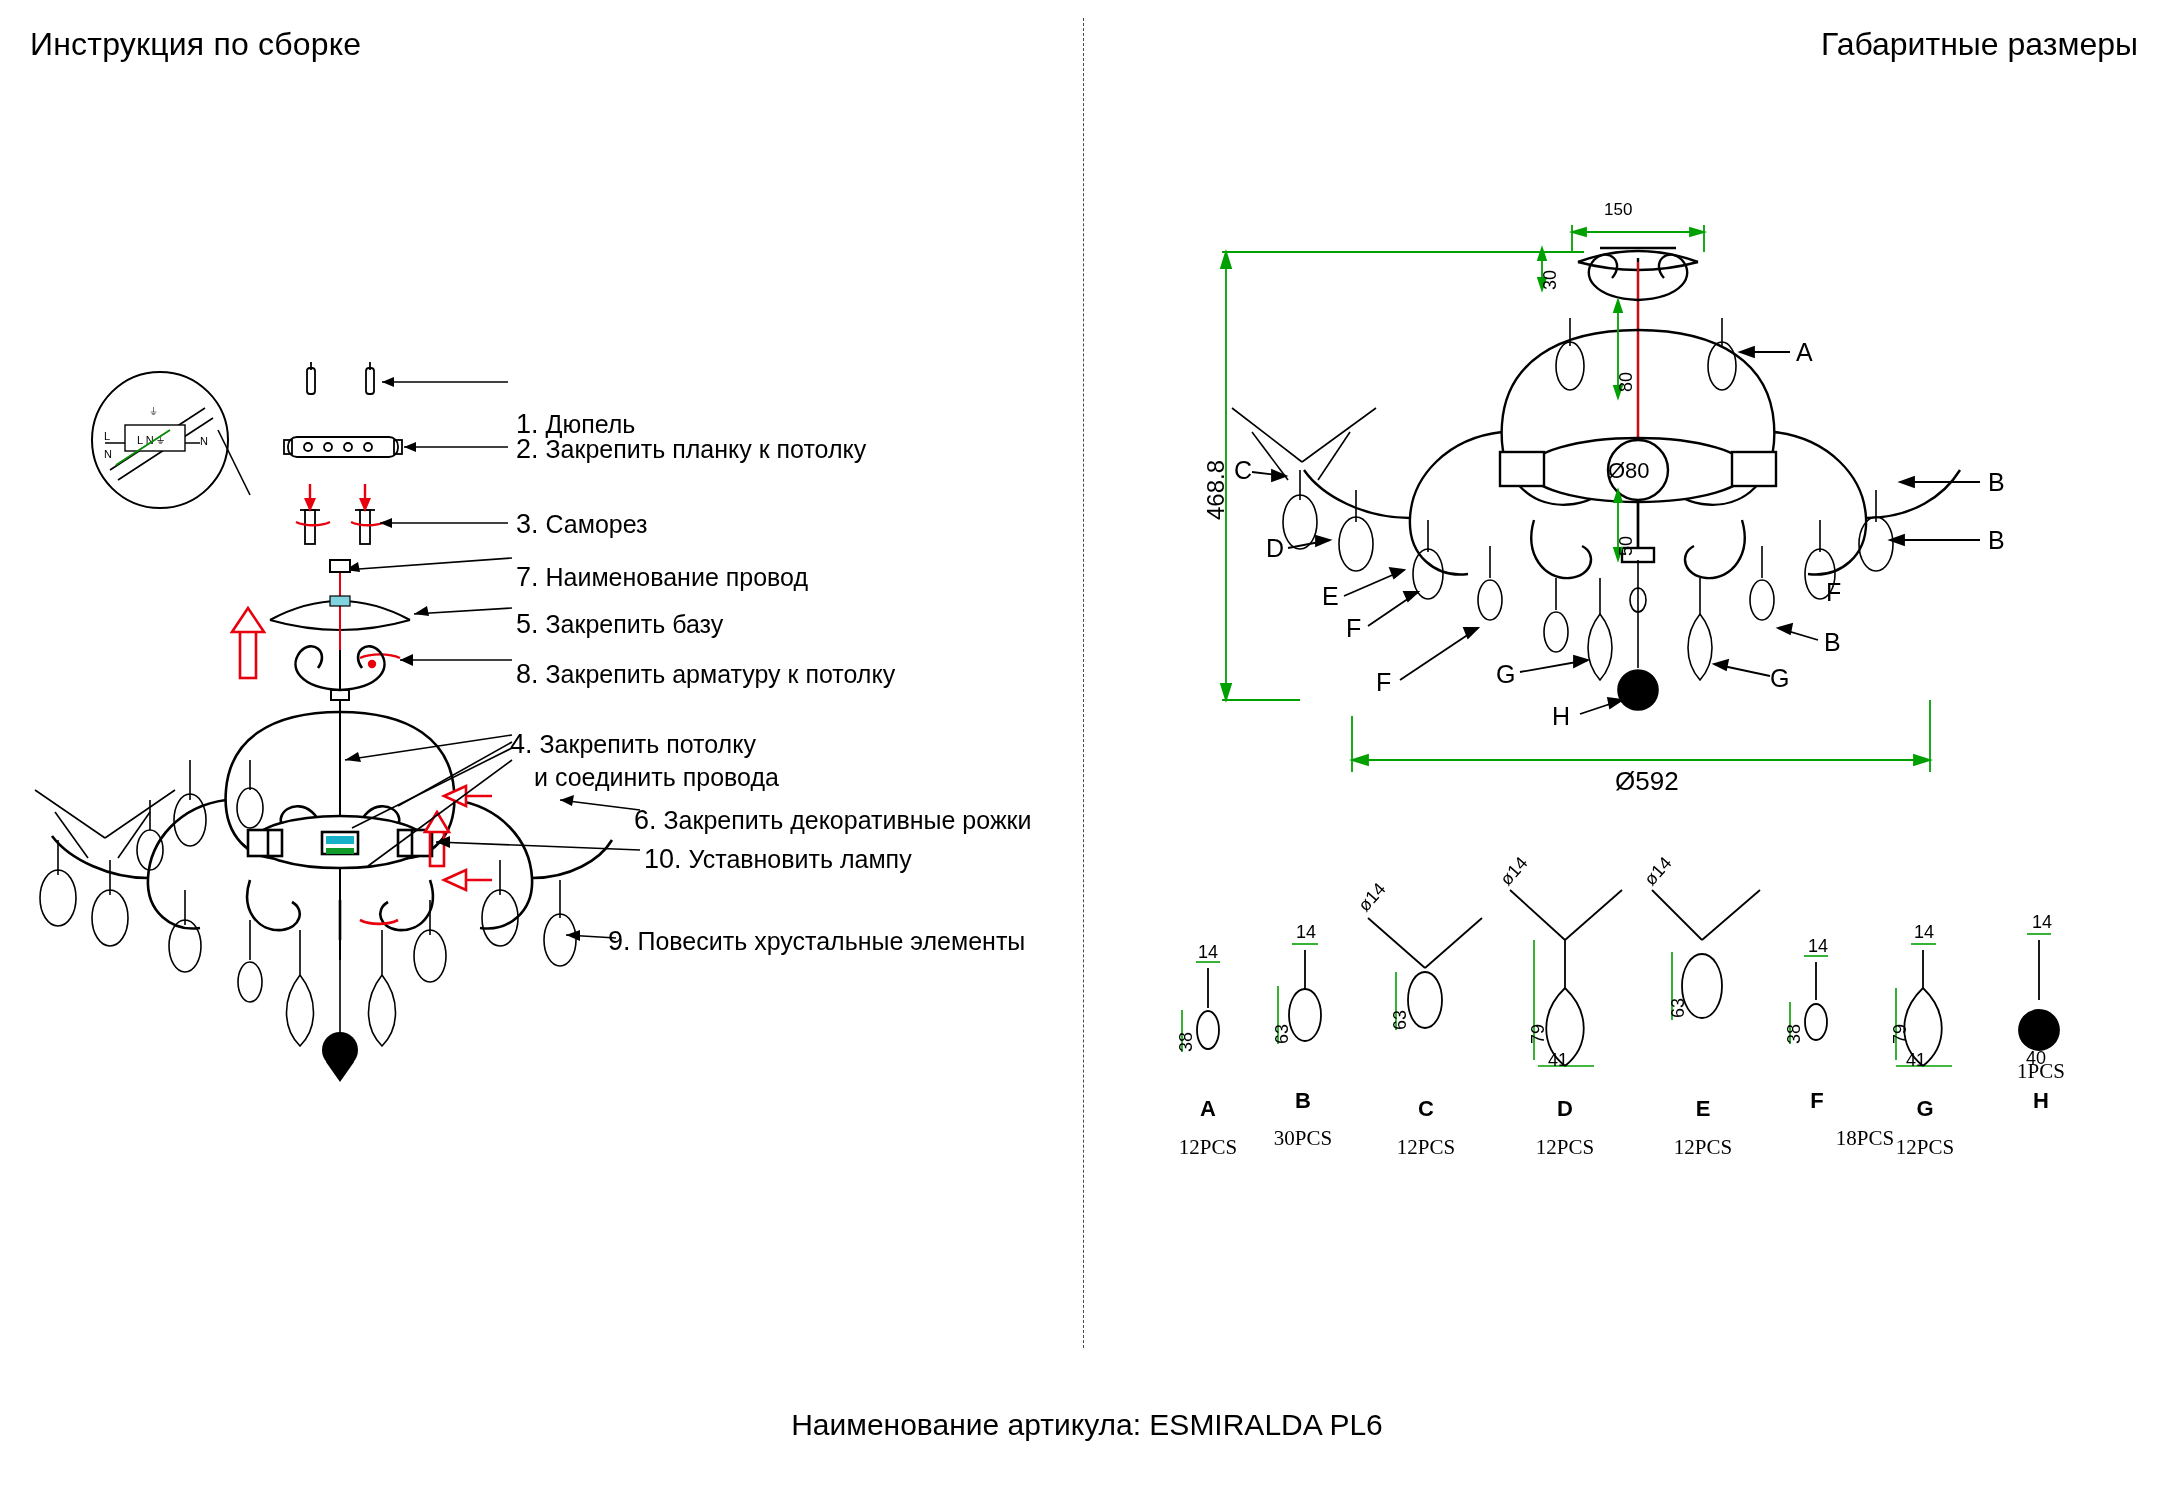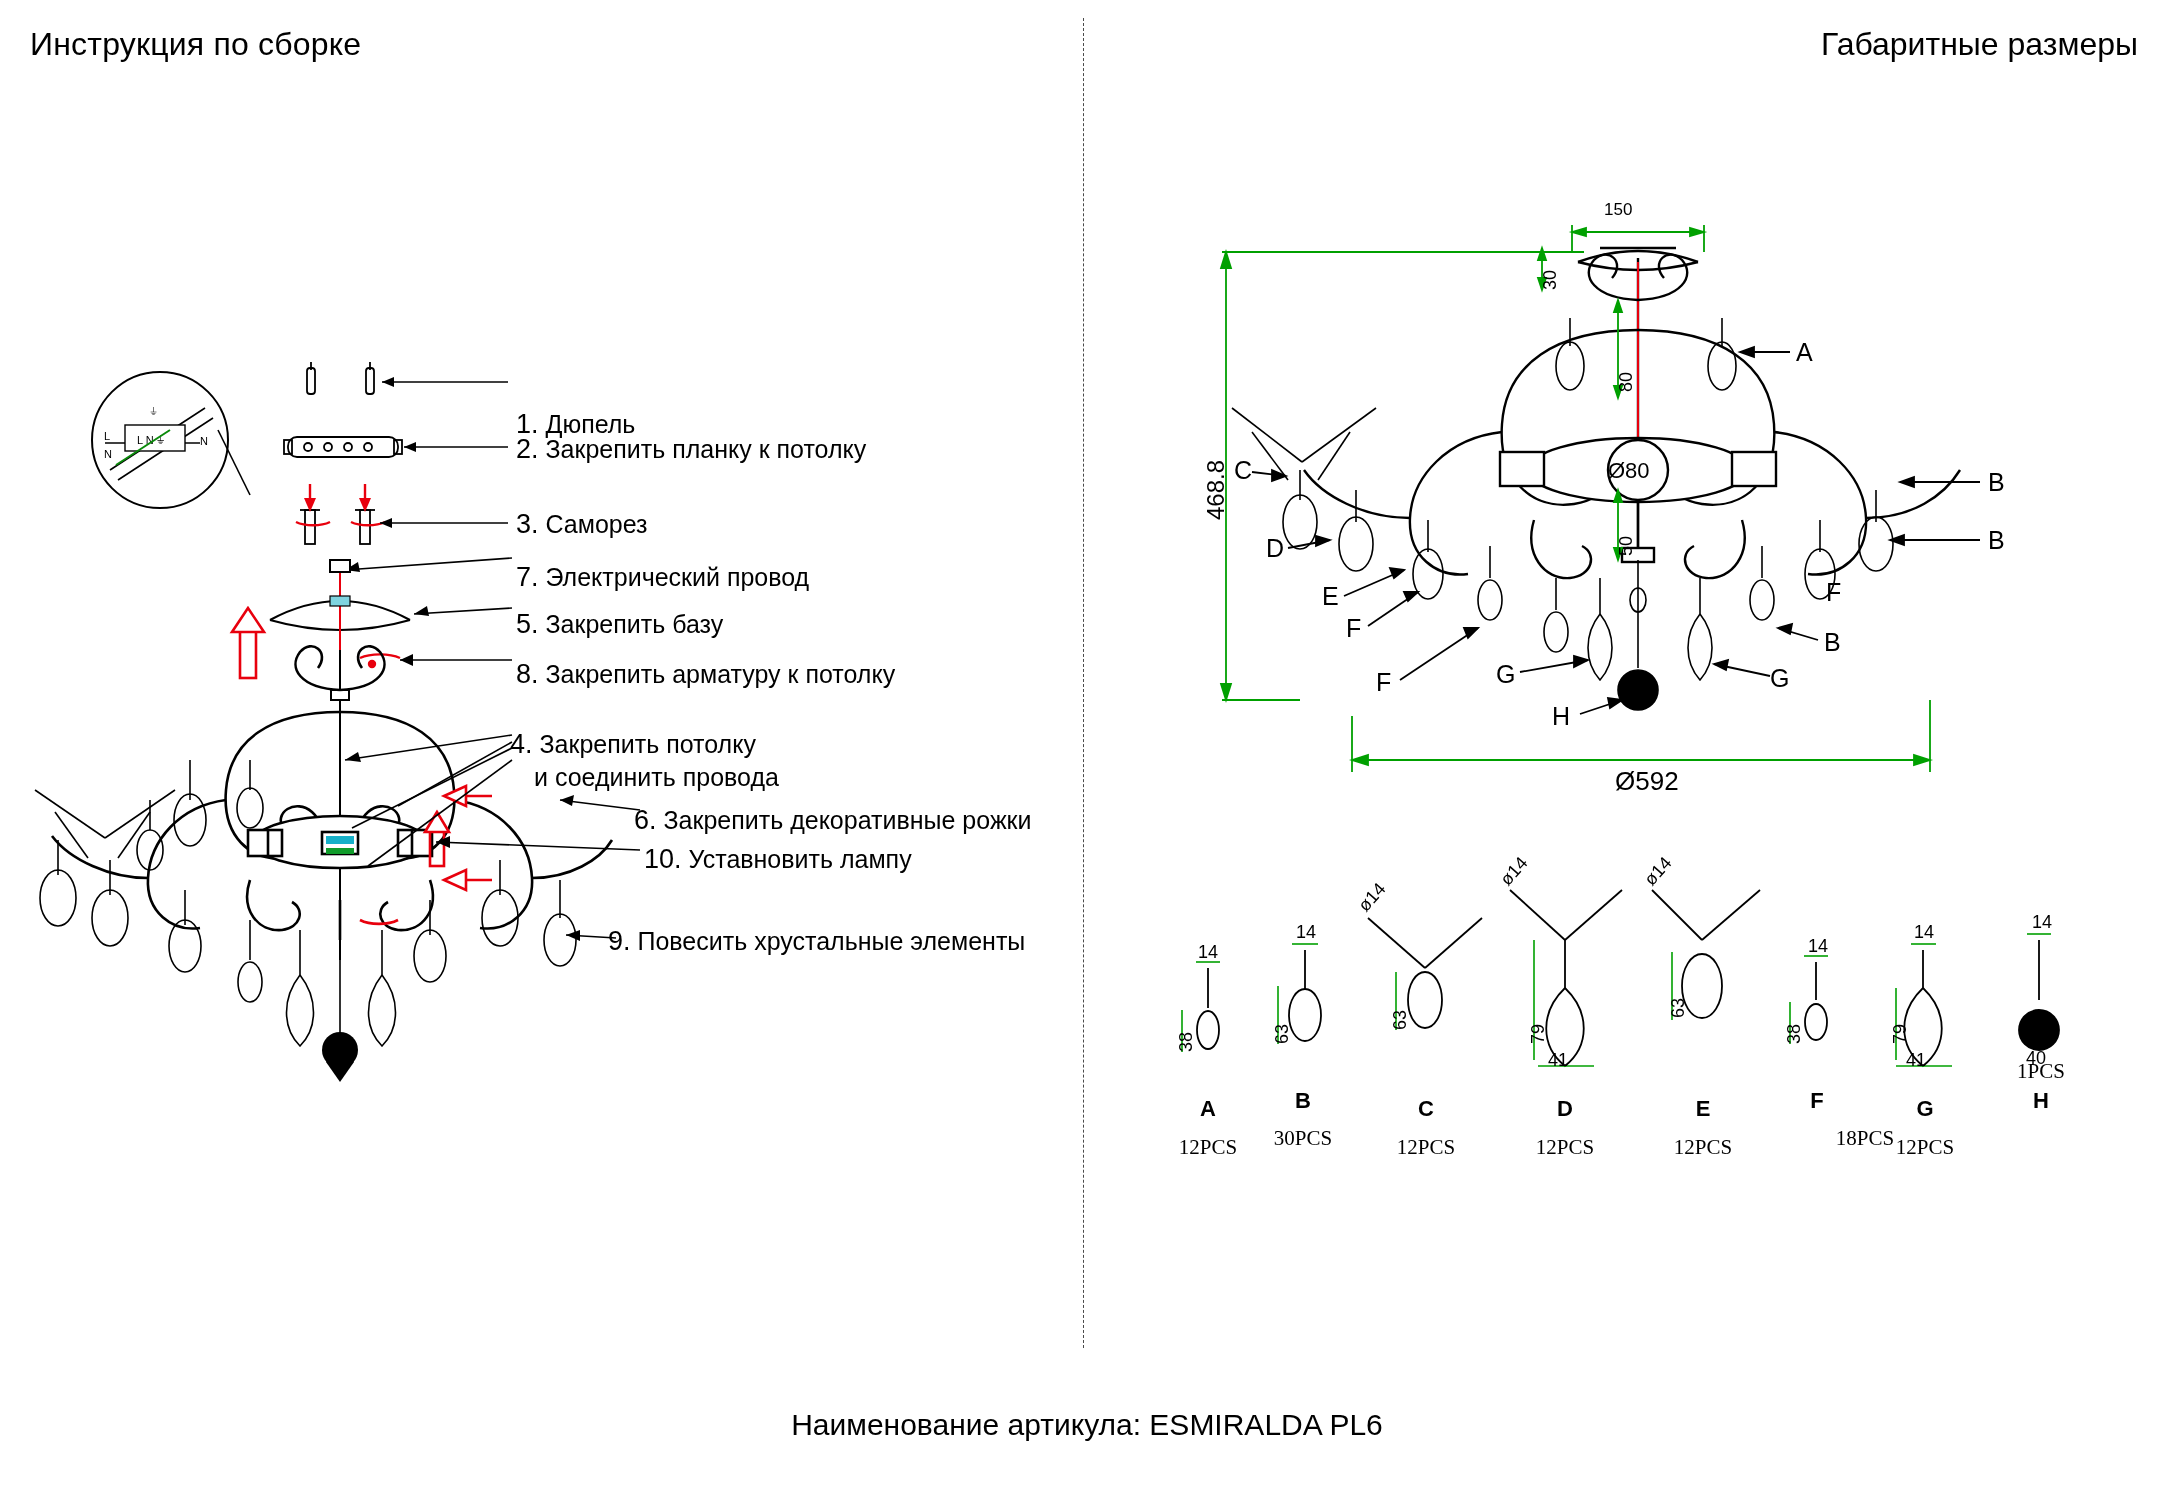--- a/index.html
+++ b/index.html
@@ -302,21 +302,21 @@
   <div class="step" style="left:516px; top:433px;">
     <span class="num">2.</span>
     <span>Закрепить планку к потолку</span>
   </div>
   <div class="step" style="left:516px; top:508px;">
     <span class="num">3.</span>
     <span>Саморез</span>
   </div>
   <div class="step" style="left:516px; top:561px;">
     <span class="num">7.</span>
-    <span>Электрический провод</span>
+    <span>Наименование провод</span>
   </div>
   <div class="step" style="left:516px; top:608px;">
     <span class="num">5.</span>
     <span>Закрепить базу</span>
   </div>
   <div class="step" style="left:516px; top:658px;">
     <span class="num">8.</span>
     <span>Закрепить арматуру к потолку</span>
   </div>
   <div class="step" style="left:510px; top:728px;">

